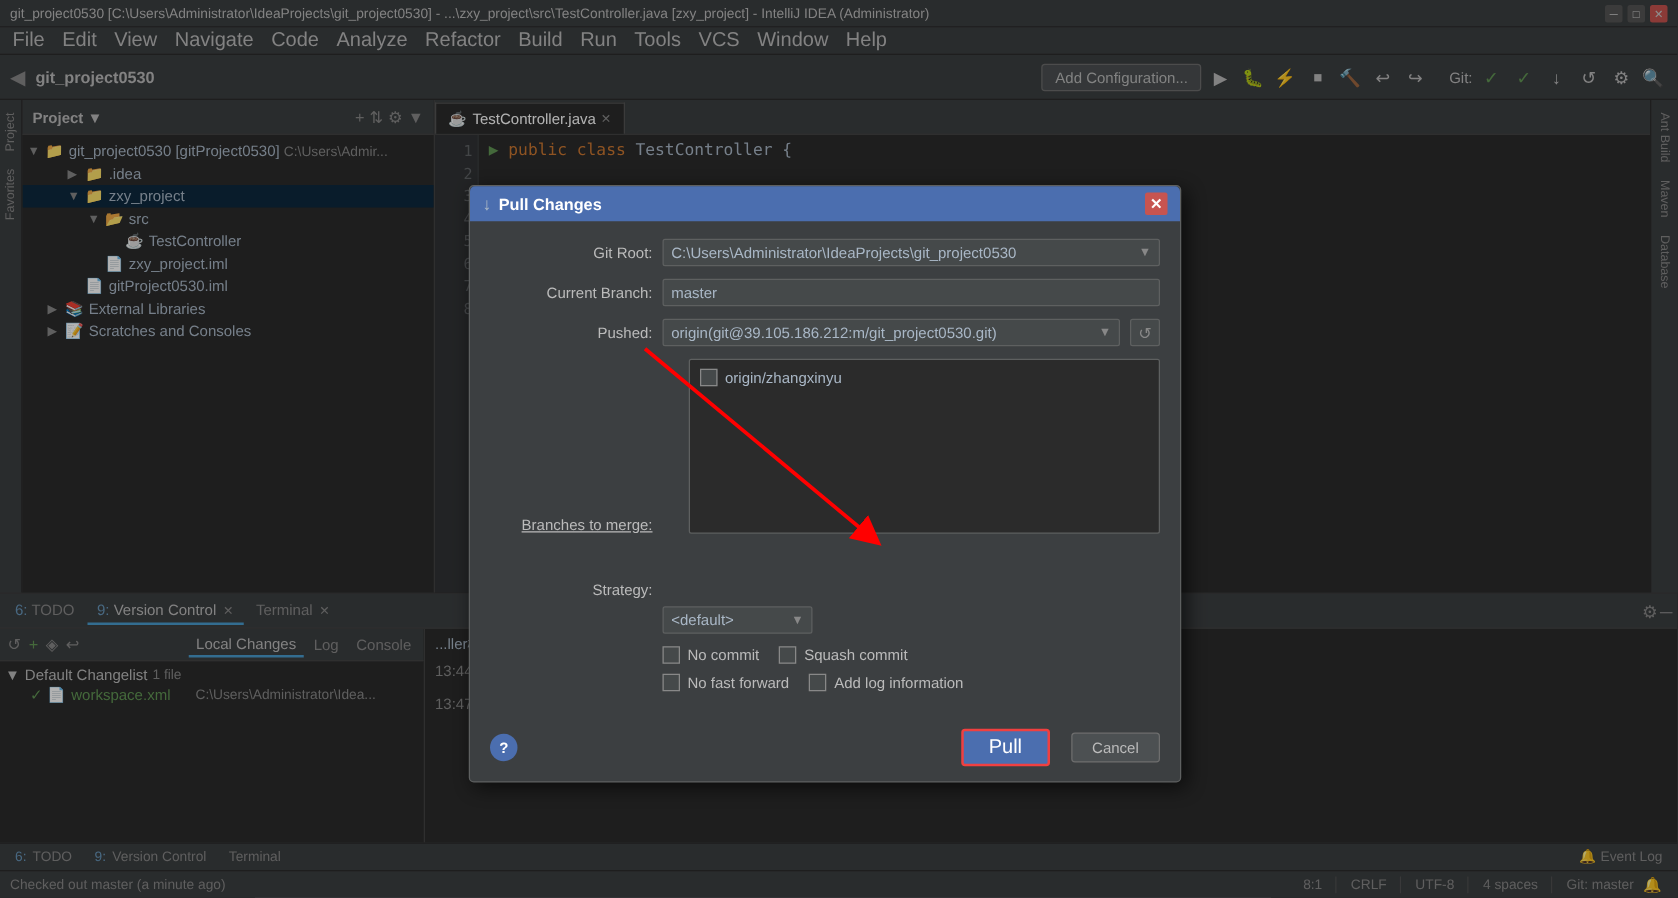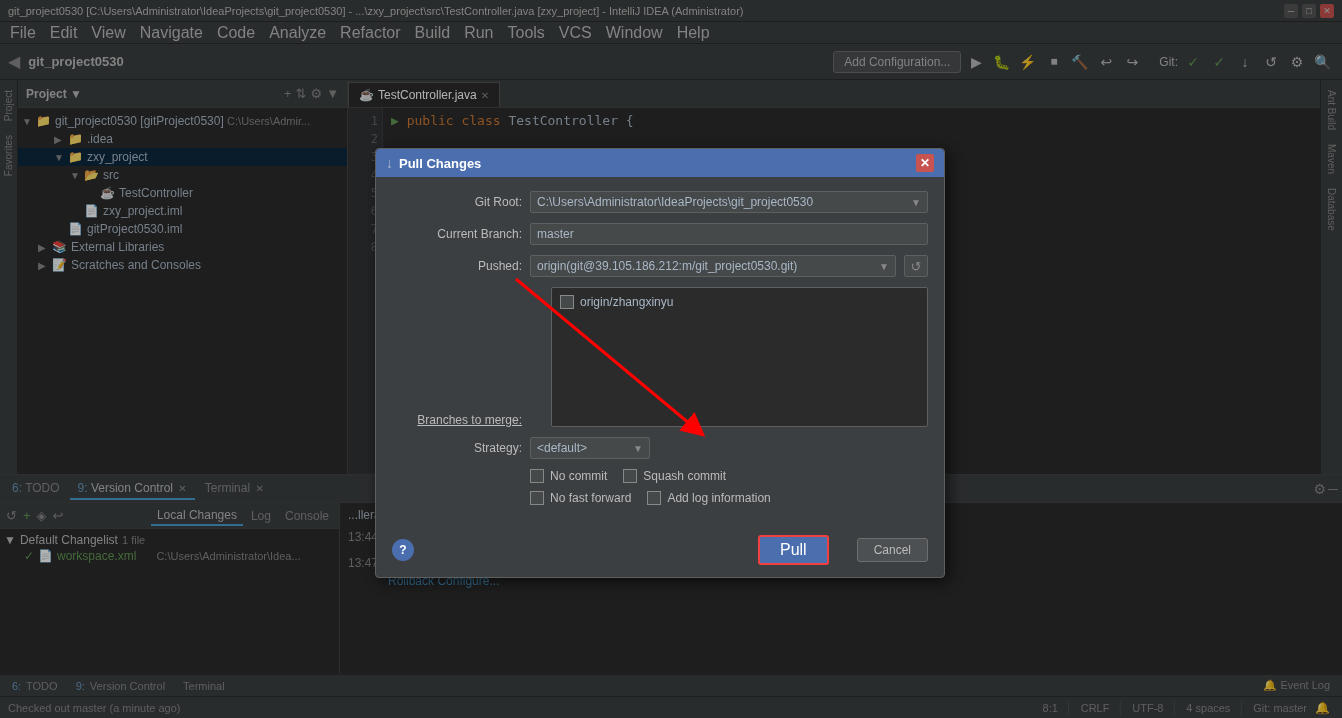--- a/index.html
+++ b/index.html
@@ -838,21 +838,21 @@
         <div id="branches-box">
           <div class="branch-item">
             <div class="checkbox-unchecked"></div>
             <span>origin/zhangxinyu</span>
           </div>
         </div>
       </div>
 
       <div id="strategy-row" class="form-row">
         <span class="form-label">Strategy:</span>
-        <div class="form-select" style="max-width:120px;">
+        <div class="form-select" style="max-width:120px;margin-top:48px;">
           <span>&lt;default&gt;</span>
           <span class="select-arrow">▼</span>
         </div>
       </div>
 
       <div id="options-row" style="display:flex;align-items:center;margin-bottom:8px;gap:16px;padding-left:138px;">
         <div class="option-check">
           <div class="checkbox-unchecked"></div>
           <span>No commit</span>
         </div>
@@ -871,21 +871,21 @@
           <div class="checkbox-unchecked"></div>
           <span>Add log information</span>
         </div>
       </div>
     </div>
 
     <div id="dialog-footer">
       <div id="help-btn">?</div>
       <div class="spacer"></div>
       <button class="dialog-btn" id="pull-btn" style="background:#4b6eaf;border:2px solid #f04040;color:white;padding:4px 20px;font-size:16px;border-radius:3px;cursor:pointer;">Pull</button>
-      <button class="dialog-btn" id="cancel-btn" style="background:#4c5052;border:1px solid #6e6e6e;color:#bbbbbb;padding:4px 16px;font-size:12px;border-radius:3px;cursor:pointer;margin-left:20px;">Cancel</button>
+      <button class="dialog-btn" id="cancel-btn" style="background:#4c5052;border:1px solid #6e6e6e;color:#bbbbbb;padding:4px 16px;font-size:12px;border-radius:3px;cursor:pointer;margin-left:9px;">Cancel</button>
     </div>
 
     <svg id="red-arrow" style="position:absolute;top:110px;left:60px;width:320px;height:200px;pointer-events:none;" viewBox="0 0 320 200">
       <defs>
         <marker id="arrowhead" markerWidth="8" markerHeight="8" refX="4" refY="4" orient="auto">
           <polygon points="0 0, 8 4, 0 8" fill="red"></polygon>
         </marker>
       </defs>
       <line x1="80" y1="20" x2="260" y2="170" stroke="red" stroke-width="3" marker-end="url(#arrowhead)"></line>
     </svg>

